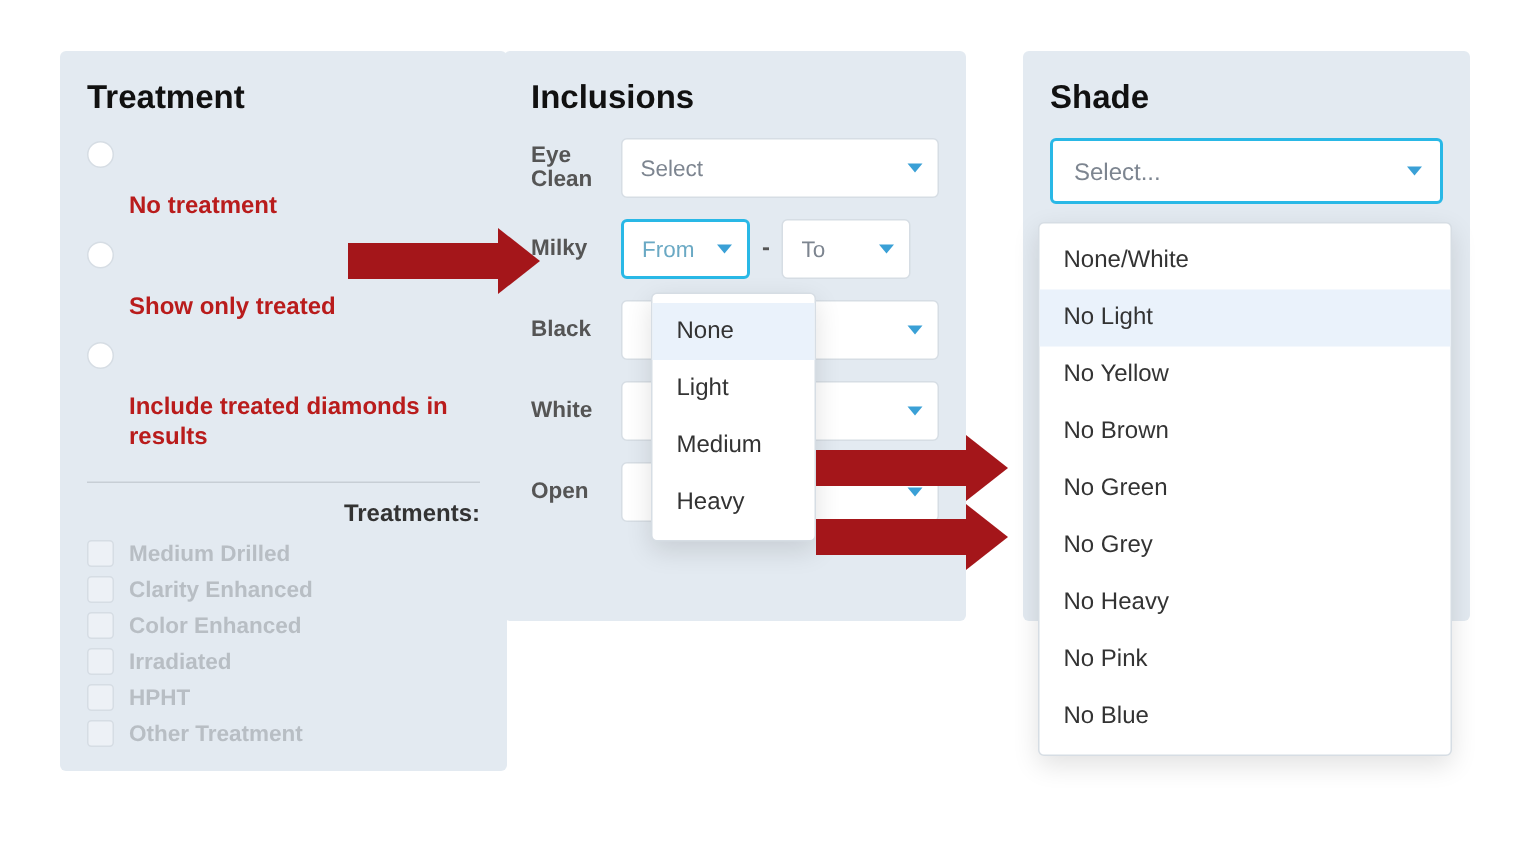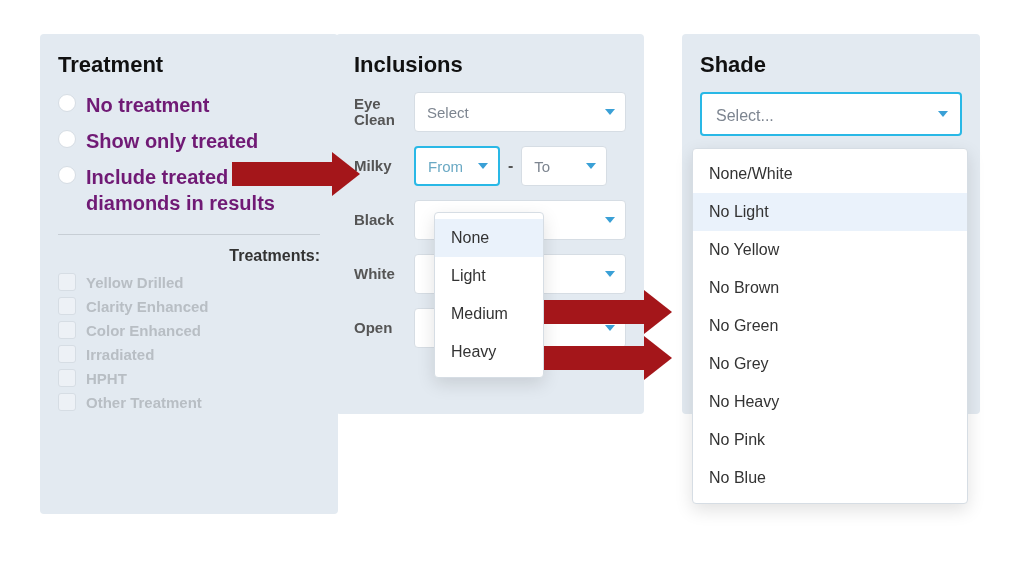--- a/index.html
+++ b/index.html
@@ -44,21 +44,21 @@
     cursor: pointer;
   }
   .radio-dot {
     flex: 0 0 18px;
     width: 18px; height: 18px;
     border-radius: 50%;
     background: #fff;
     border: 1px solid #d6dde4;
     margin-top: 2px;
   }
-  .radio-label { font-size: 20px; font-weight: 600; color: #701a75; line-height: 1.3; }
+  .radio-label { font-size: 16px; font-weight: 600; color: #b91c1c; line-height: 1.3; margin-top: 36px; }
 
   .hr { border: none; border-top: 1px solid #c7ced5; margin: 18px 0 12px; }
 
   .sub-title { font-size: 16px; font-weight: 700; color: #333; margin-bottom: 8px; text-align: right; }
 
   .check-row {
     display: flex;
     align-items: center;
     gap: 10px;
     margin: 6px 0;
@@ -146,21 +146,21 @@
   
   .dropdown {
     position: absolute;
     background: #fff;
     border: 1px solid #d6dde4;
     border-radius: 4px;
     box-shadow: 0 6px 18px rgba(0,0,0,0.12);
     padding: 6px 0;
     z-index: 20;
   }
-  .dropdown.milky { left: 434px; top: 212px; width: 110px; }
+  .dropdown.milky { left: 434px; top: 195px; width: 110px; }
   .dropdown.shade { left: 692px; top: 148px; width: 276px; }
   .dd-item {
     padding: 10px 16px;
     font-size: 16px;
     color: #333;
     cursor: pointer;
     white-space: nowrap;
   }
   .dd-item.highlight { background: #eaf2fb; }
 
@@ -209,21 +209,21 @@
       <span class="radio-dot"></span>
       <span class="radio-label">Include treated diamonds in results</span>
     </div>
 
     <hr class="hr">
 
     <div class="sub-title">Treatments:</div>
 
     <div class="check-row">
       <span class="check-box"></span>
-      <span class="check-label">Yellow Drilled</span>
+      <span class="check-label">Medium Drilled</span>
     </div>
     <div class="check-row">
       <span class="check-box"></span>
       <span class="check-label">Clarity Enhanced</span>
     </div>
     <div class="check-row">
       <span class="check-box"></span>
       <span class="check-label">Color Enhanced</span>
     </div>
     <div class="check-row">

